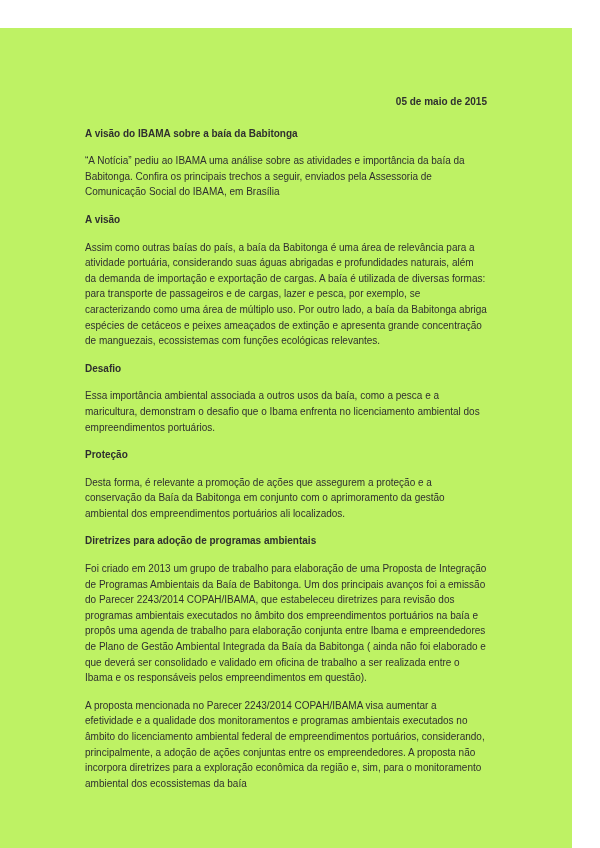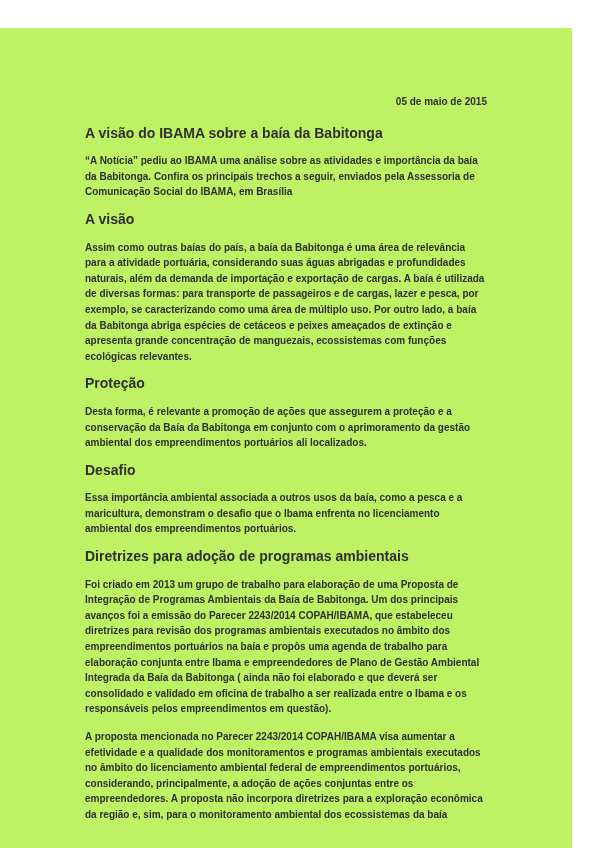--- a/index.html
+++ b/index.html
@@ -26,55 +26,54 @@
     margin-top: 28px;
     -webkit-font-smoothing: antialiased;
   }
   .doc-date {
     font-weight: 700;
     text-align: right;
     margin: 0 0 16px 0;
   }
   .doc-title,
   .section-heading {
-    font-size: 14px;
+    font-size: 10px;
     line-height: 15.6px;
     font-weight: 700;
     margin: 0 0 12px 0;
   }
   .doc-paragraph {
     margin: 0 0 12px 0;
     text-align: left;
-    font-weight: bold;
   }
 </style>
 </head>
 <body>
 
 <div class="page">
 
   <p class="doc-date">05 de maio de 2015</p>
 
   <h1 class="doc-title">A visão do IBAMA sobre a baía da Babitonga</h1>
 
   <p class="doc-paragraph">“A Notícia” pediu ao IBAMA uma análise sobre as atividades e importância da baía da Babitonga. Confira os principais trechos a seguir, enviados pela Assessoria de Comunicação Social do IBAMA, em Brasília</p>
 
   <div>
     <h2 class="section-heading">A visão</h2>
     <p class="doc-paragraph">Assim como outras baías do país, a baía da Babitonga é uma área de relevância para a atividade portuária, considerando suas águas abrigadas e profundidades naturais, além da demanda de importação e exportação de cargas. A baía é utilizada de diversas formas: para transporte de passageiros e de cargas, lazer e pesca, por exemplo, se caracterizando como uma área de múltiplo uso. Por outro lado, a baía da Babitonga abriga espécies de cetáceos e peixes ameaçados de extinção e apresenta grande concentração de manguezais, ecossistemas com funções ecológicas relevantes.</p>
   </div>
 
   <div>
-    <h2 class="section-heading">Proteção</h2>
-    <p class="doc-paragraph">Desta forma, é relevante a promoção de ações que assegurem a proteção e a conservação da Baía da Babitonga em conjunto com o aprimoramento da gestão ambiental dos empreendimentos portuários ali localizados.</p>
+    <h2 class="section-heading">Desafio</h2>
+    <p class="doc-paragraph">Essa importância ambiental associada a outros usos da baía, como a pesca e a maricultura, demonstram o desafio que o Ibama enfrenta no licenciamento ambiental dos empreendimentos portuários.</p>
   </div>
 
   <div>
-    <h2 class="section-heading">Desafio</h2>
-    <p class="doc-paragraph">Essa importância ambiental associada a outros usos da baía, como a pesca e a maricultura, demonstram o desafio que o Ibama enfrenta no licenciamento ambiental dos empreendimentos portuários.</p>
+    <h2 class="section-heading">Proteção</h2>
+    <p class="doc-paragraph">Desta forma, é relevante a promoção de ações que assegurem a proteção e a conservação da Baía da Babitonga em conjunto com o aprimoramento da gestão ambiental dos empreendimentos portuários ali localizados.</p>
   </div>
 
   <div>
     <h2 class="section-heading">Diretrizes para adoção de programas ambientais</h2>
     <p class="doc-paragraph">Foi criado em 2013 um grupo de trabalho para elaboração de uma Proposta de Integração de Programas Ambientais da Baía de Babitonga. Um dos principais avanços foi a emissão do Parecer 2243/2014 COPAH/IBAMA, que estabeleceu diretrizes para revisão dos programas ambientais executados no âmbito dos empreendimentos portuários na baía e propôs uma agenda de trabalho para elaboração conjunta entre Ibama e empreendedores de Plano de Gestão Ambiental Integrada da Baía da Babitonga ( ainda não foi elaborado e que deverá ser consolidado e validado em oficina de trabalho a ser realizada entre o Ibama e os responsáveis pelos empreendimentos em questão).</p>
     <p class="doc-paragraph">A proposta mencionada no Parecer 2243/2014 COPAH/IBAMA visa aumentar a efetividade e a qualidade dos monitoramentos e programas ambientais executados no âmbito do licenciamento ambiental federal de empreendimentos portuários, considerando, principalmente, a adoção de ações conjuntas entre os empreendedores. A proposta não incorpora diretrizes para a exploração econômica da região e, sim, para o monitoramento ambiental dos ecossistemas da baía</p>
   </div>
 
 </div>
 

